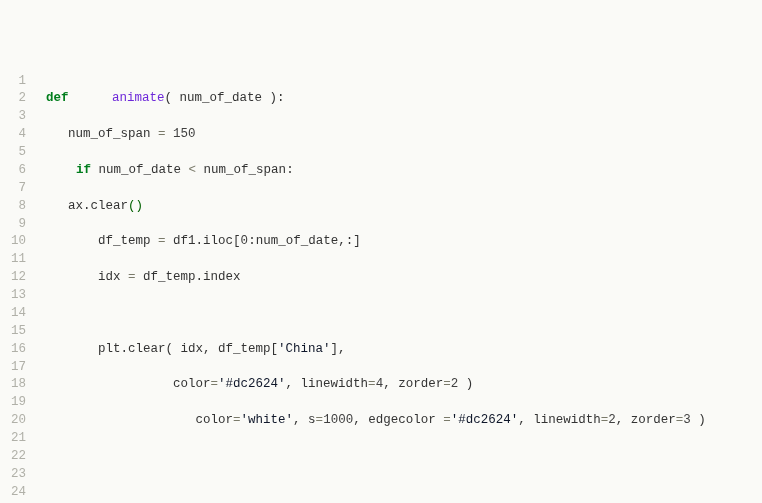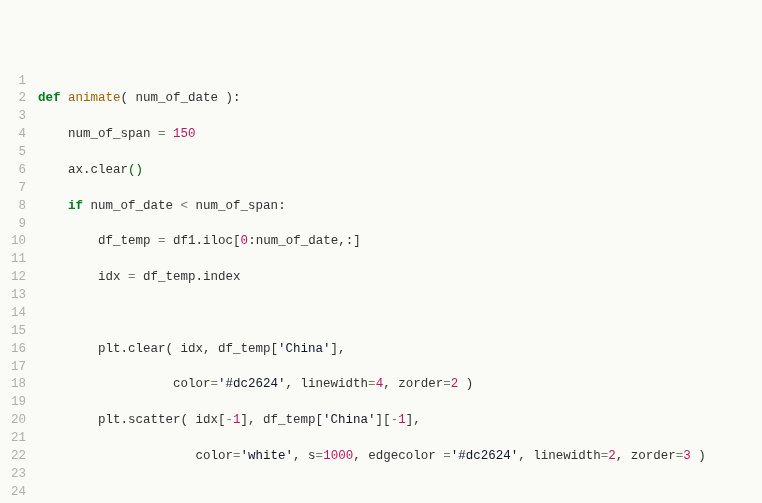--- a/index.html
+++ b/index.html
@@ -24,46 +24,45 @@
   user-select: none;
 }
 .gutter .ln { display: block; }
 .code {
   flex: 1;
   padding-top: 1px;
   padding-left: 2px;
   overflow: hidden;
 }
 .line { display: block; min-height: 1.43em; }
-.kw { color: #007d1c; font-weight: bold; }
-.fn { color: #a16207; }
+.kw { color: #007d1c; font-weight: bold; margin-left: 8px; }
+.fn { color: #6d28d9; margin-left: 36px; }
 .op { color: #7a7a6a; }
-.num { color: #be185d; }
+.num { color: #404040; }
 .str { color: #0f172a; }
 .punct { color: #333; }
 .br-hl { color: #006000; }
 </style>
 </head>
 <body>
 
 
 
 <div class="editor">
   <div class="gutter"><span class="ln">1</span><span class="ln">2</span><span class="ln">3</span><span class="ln">4</span><span class="ln">5</span><span class="ln">6</span><span class="ln">7</span><span class="ln">8</span><span class="ln">9</span><span class="ln">10</span><span class="ln">11</span><span class="ln">12</span><span class="ln">13</span><span class="ln">14</span><span class="ln">15</span><span class="ln">16</span><span class="ln">17</span><span class="ln">18</span><span class="ln">19</span><span class="ln">20</span><span class="ln">21</span><span class="ln">22</span><span class="ln">23</span><span class="ln">24</span><span class="ln">25</span></div>
   <div class="code">
 <span class="line"><span class="kw">def</span> <span class="fn">animate</span><span class="punct">(</span> <span>num_of_date</span> <span class="punct">):</span></span>
 <span class="line">    num_of_span <span class="op">=</span> <span class="num">150</span></span>
+<span class="line">    <span class="kw">if</span> <span>num_of_date</span> <span class="op">&lt;</span> <span>num_of_span</span>:</span>
 <span class="line">    <span>ax.clear</span><span class="br-hl">()</span></span>
-<span class="line">    <span class="kw">if</span> <span>num_of_date</span> <span class="op">&lt;</span> <span>num_of_span</span>:</span>
 <span class="line">        <span>df_temp</span> <span class="op">=</span> <span>df1.iloc</span>[<span class="num">0</span>:num_of_date,:]</span>
 <span class="line">        <span>idx</span> <span class="op">=</span> <span>df_temp.index</span></span>
 <span class="line"></span>
 <span class="line">        <span>plt.clear</span>( idx, df_temp[<span class="str">'China'</span>],</span>
 <span class="line">                  <span>color</span><span class="op">=</span><span class="str">'#dc2624'</span>, <span>linewidth</span><span class="op">=</span><span class="num">4</span>, <span>zorder</span><span class="op">=</span><span class="num">2</span> )</span>
-<span class="line">        <span>plt.scatter</span>( idx[<span class="op">-</span><span class="num">1</span>], df_temp[<span class="str">'China'</span>][<span class="op">-</span><span class="num">1</span>],</span>
 <span class="line">                     <span>color</span><span class="op">=</span><span class="str">'white'</span>, <span>s</span><span class="op">=</span><span class="num">1000</span>, <span>edgecolor</span> <span class="op">=</span><span class="str">'#dc2624'</span>, <span>linewidth</span><span class="op">=</span><span class="num">2</span>, <span>zorder</span><span class="op">=</span><span class="num">3</span> )</span>
 
 
 
 
 
 
 
 
 

